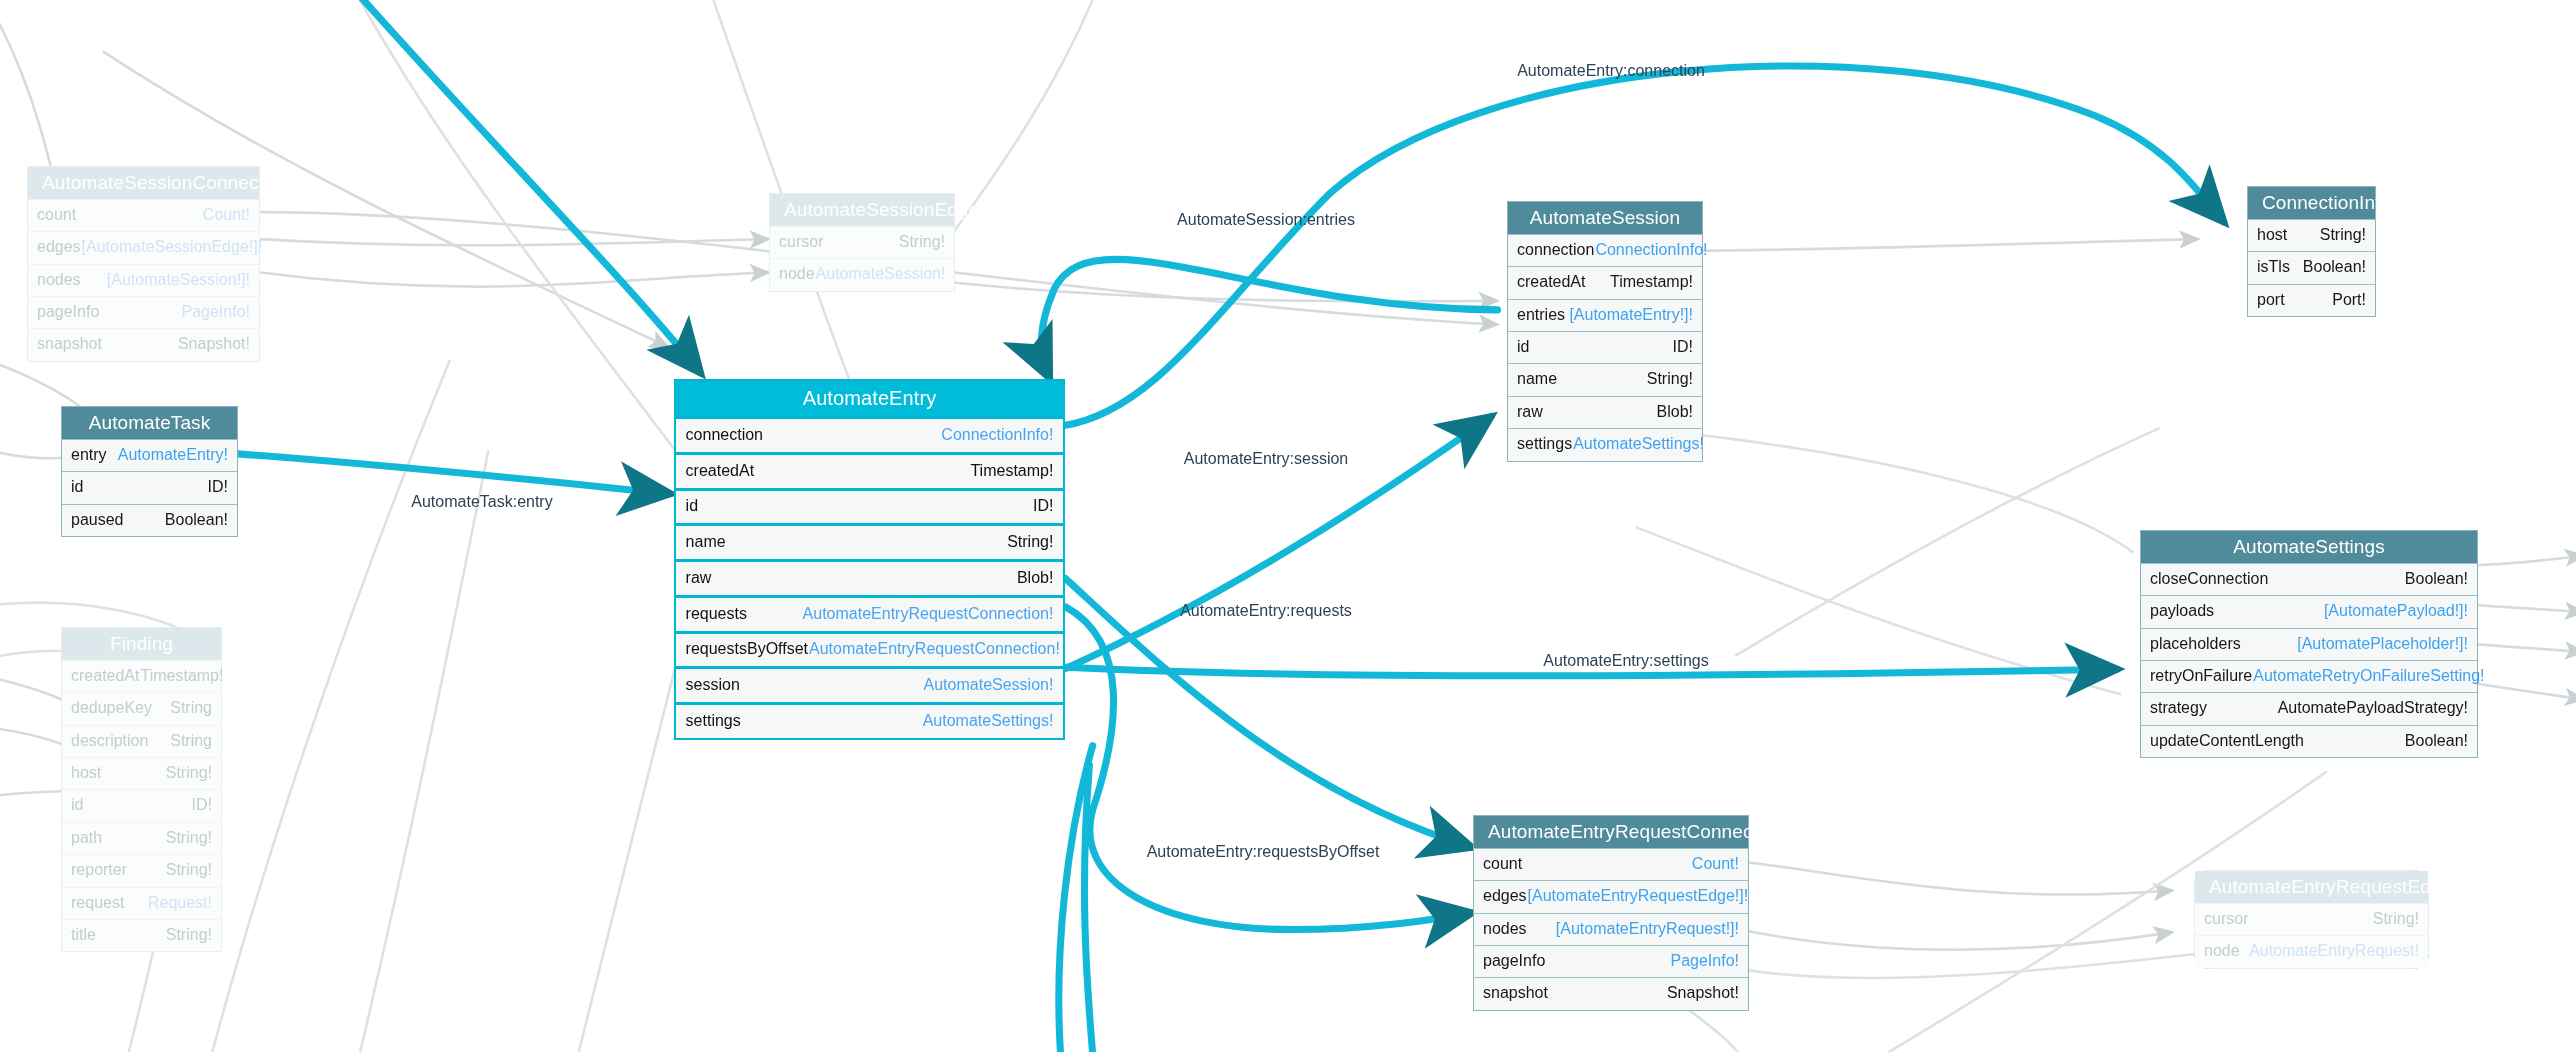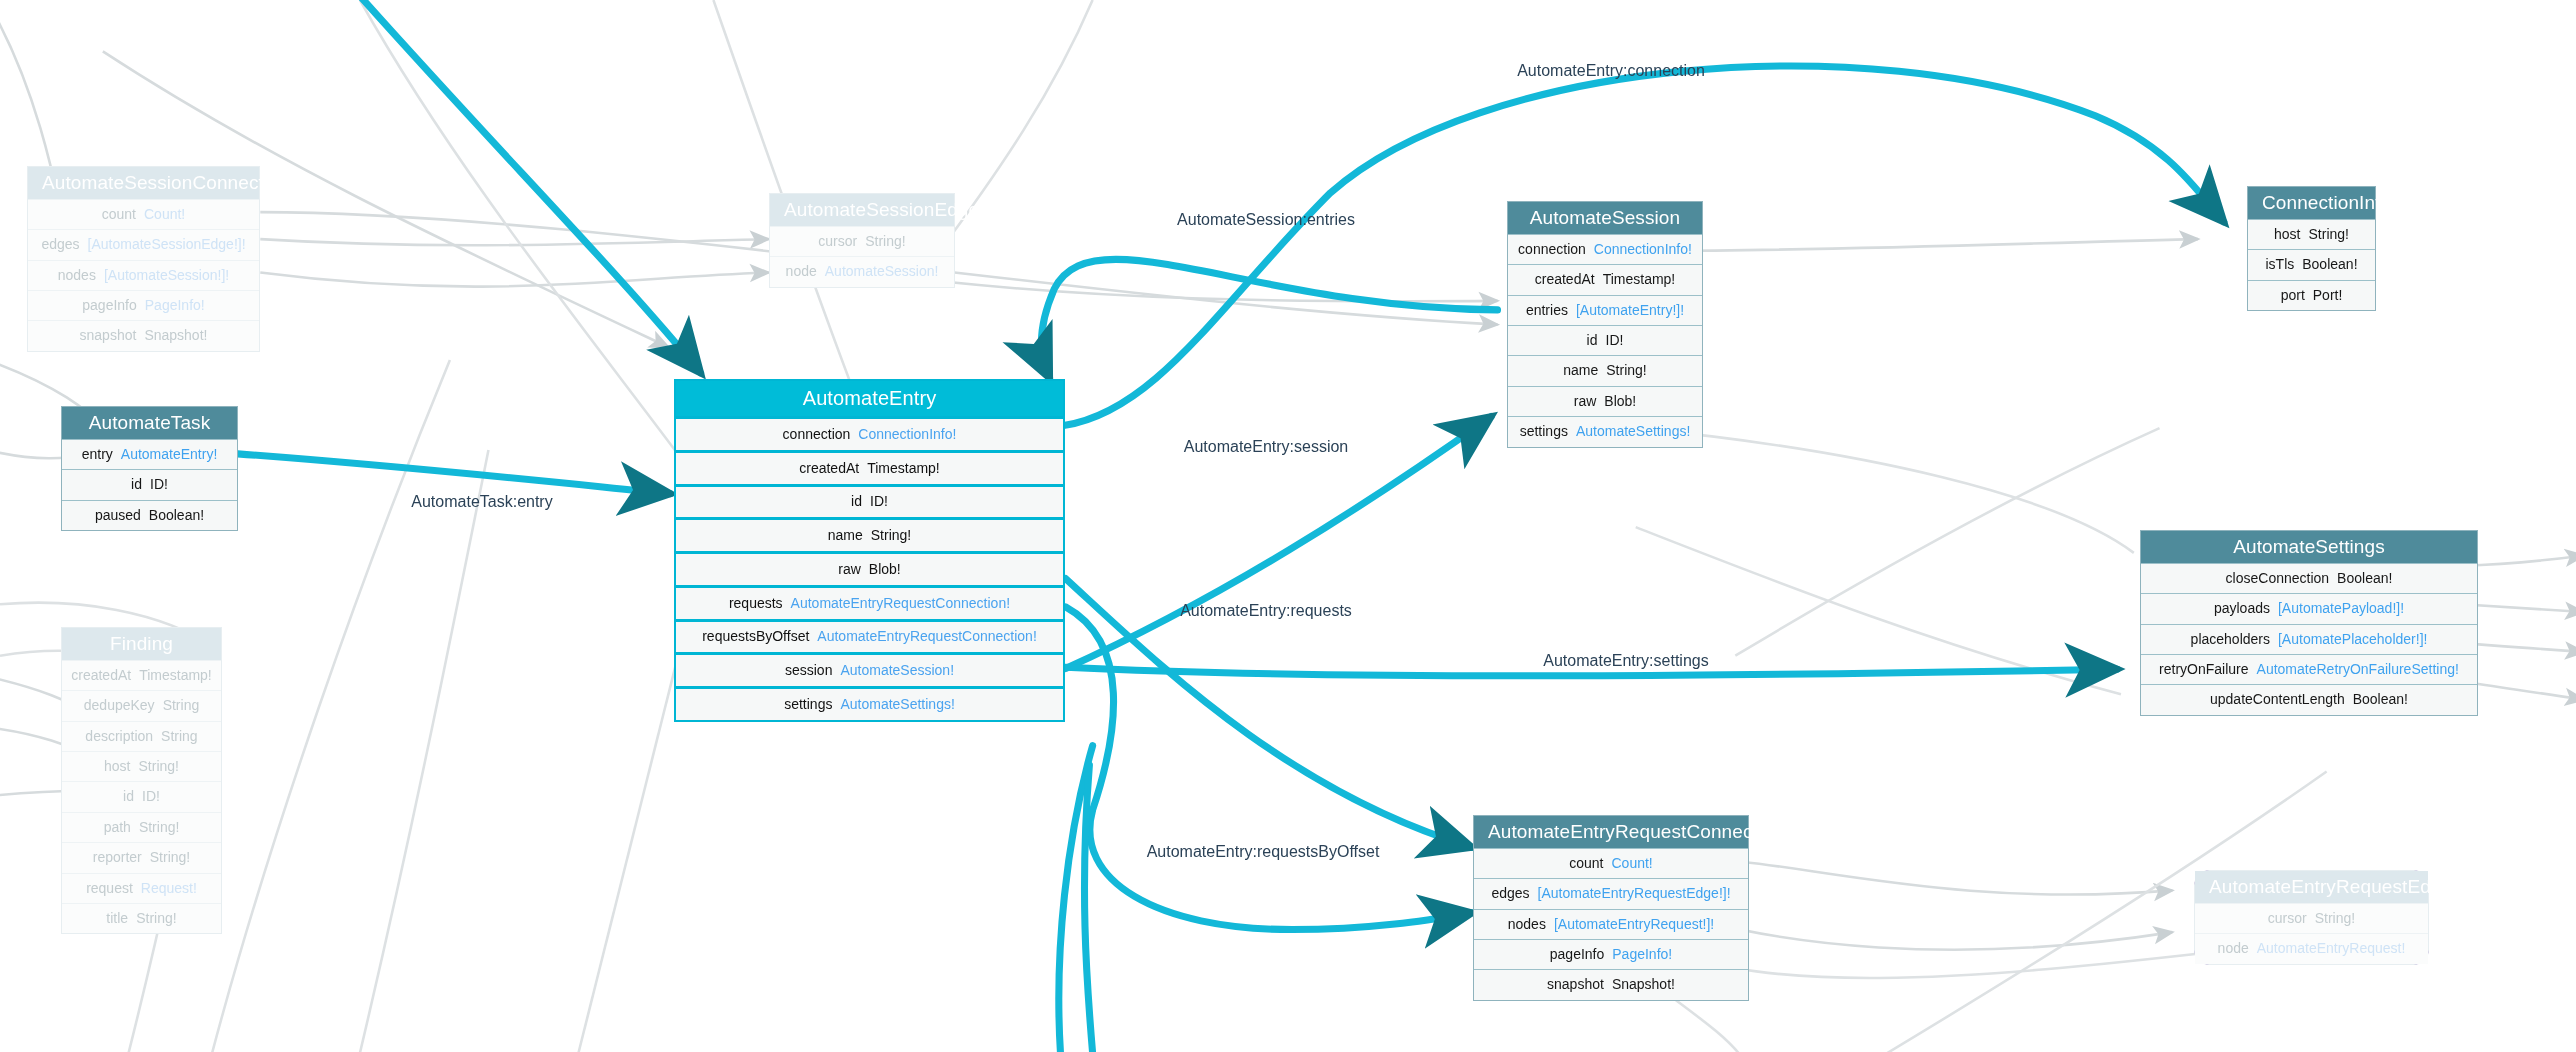--- a/index.html
+++ b/index.html
@@ -9,22 +9,22 @@
   #canvas{position:absolute;inset:0;width:2076px;height:1053px;}
   svg.edges{position:absolute;left:0;top:0;width:2576px;height:1053px;overflow:visible;}
 
   
   .node{position:absolute;box-sizing:border-box;background:#4c1d95;}
   .node .title{
     text-align:center;color:#ffffff;font-size:19px;letter-spacing:0.1px;
     padding:5.8px 14px 7px;white-space:nowrap;line-height:1;
   }
   .row{
-    display:flex;align-items:center;justify-content:center;
-    gap:8px;font-size:14px;line-height:1;white-space:nowrap;
+    display:flex;align-items:center;justify-content:space-between;
+    gap:1px;font-size:16px;line-height:1;white-space:nowrap;
     padding:7px 9px 8.4px;background:#f6f8f8;
   }
   .row .fname{flex:0 0 auto;}
   .row .ftype{flex:0 0 auto;text-align:right;}
 
   
   .n-normal{border:1.3px solid #8fb3bd;}
   .n-normal .title{background:#4f8b9b;}
   .n-normal .row{color:#171717;border-top:1.3px solid #9cc0c9;}
   .n-normal .row:first-of-type{border-top:none;}
@@ -121,21 +121,21 @@
     </g>
     <g fill="none" stroke="#13b8d8" stroke-width="11" stroke-linecap="round">
       <path d="M1700,1160 C 1660,1300 1640,1480 1650,1638"></path>
       <path d="M1695,1190 C 1680,1380 1690,1520 1700,1638"></path>
     </g>
   </svg>
 
   <div class="elabel" style="left:1611px;top:71px;">AutomateEntry:connection</div>
   <div class="elabel" style="left:1266px;top:220px;">AutomateSession:entries</div>
   <div class="elabel" style="left:482px;top:454px;margin-top:48px;">AutomateTask:entry</div>
-  <div class="elabel" style="left:1266px;top:447px;">AutomateEntry:session</div>
+  <div class="elabel" style="left:1266px;top:459px;">AutomateEntry:session</div>
   <div class="elabel" style="left:1266px;top:611px;">AutomateEntry:requests</div>
   <div class="elabel" style="left:1626px;top:661px;">AutomateEntry:settings</div>
   <div class="elabel" style="left:1263px;top:852px;">AutomateEntry:requestsByOffset</div>
 
   <div class="node n-dim" style="left:27px;top:166px;width:233px;">
     <div class="title">AutomateSessionConnection</div>
     <div class="row">
         <span class="fname">count</span>
         <span class="ftype link">Count!</span>
       </div>
@@ -325,20 +325,24 @@
       </div>
     <div class="row">
         <span class="fname">placeholders</span>
         <span class="ftype link">[AutomatePlaceholder!]!</span>
       </div>
     <div class="row">
         <span class="fname">retryOnFailure</span>
         <span class="ftype link">AutomateRetryOnFailureSetting!</span>
       </div>
     <div class="row">
+        <span class="fname">strategy</span>
+        <span class="ftype">AutomatePayloadStrategy!</span>
+      </div>
+    <div class="row">
         <span class="fname">updateContentLength</span>
         <span class="ftype">Boolean!</span>
       </div>
   </div>
 
   <div class="node n-normal" style="left:1473px;top:815px;width:276px;">
     <div class="title">AutomateEntryRequestConnection</div>
     <div class="row">
         <span class="fname">count</span>
         <span class="ftype link">Count!</span>

